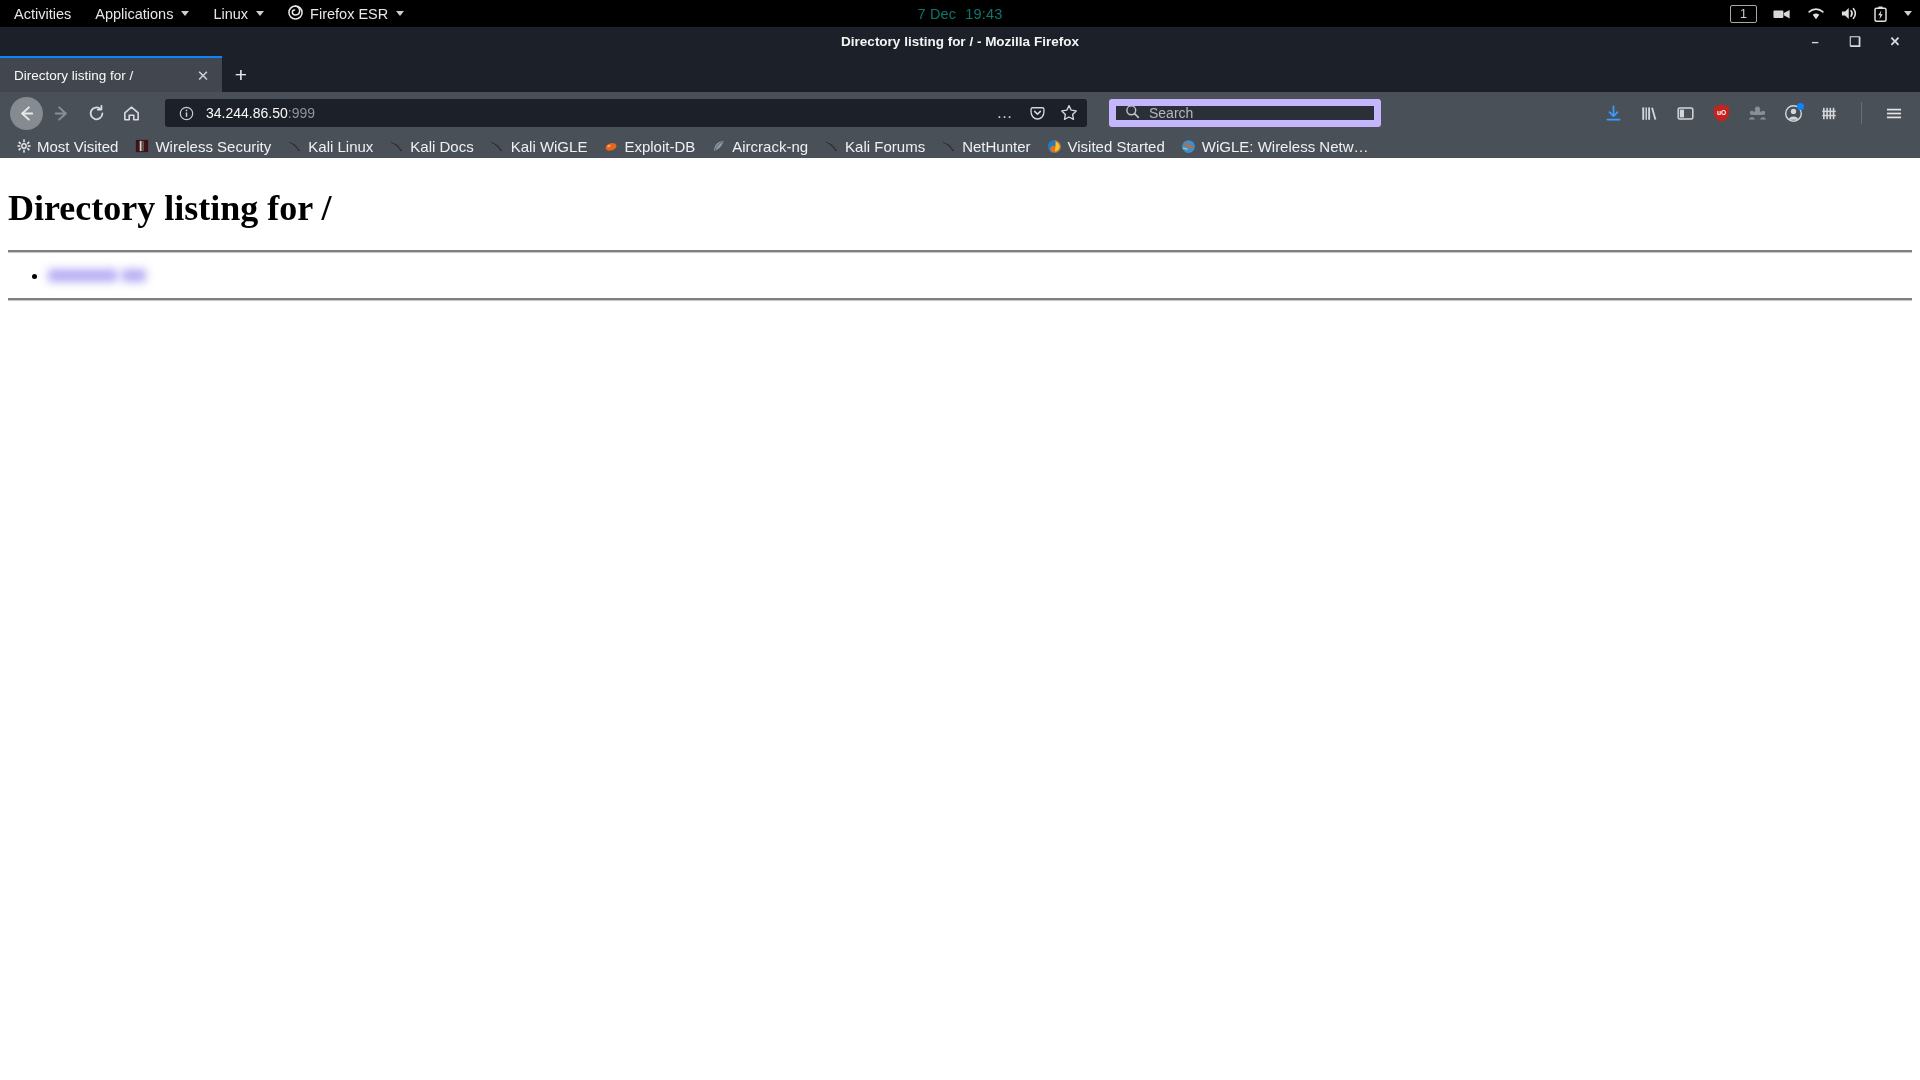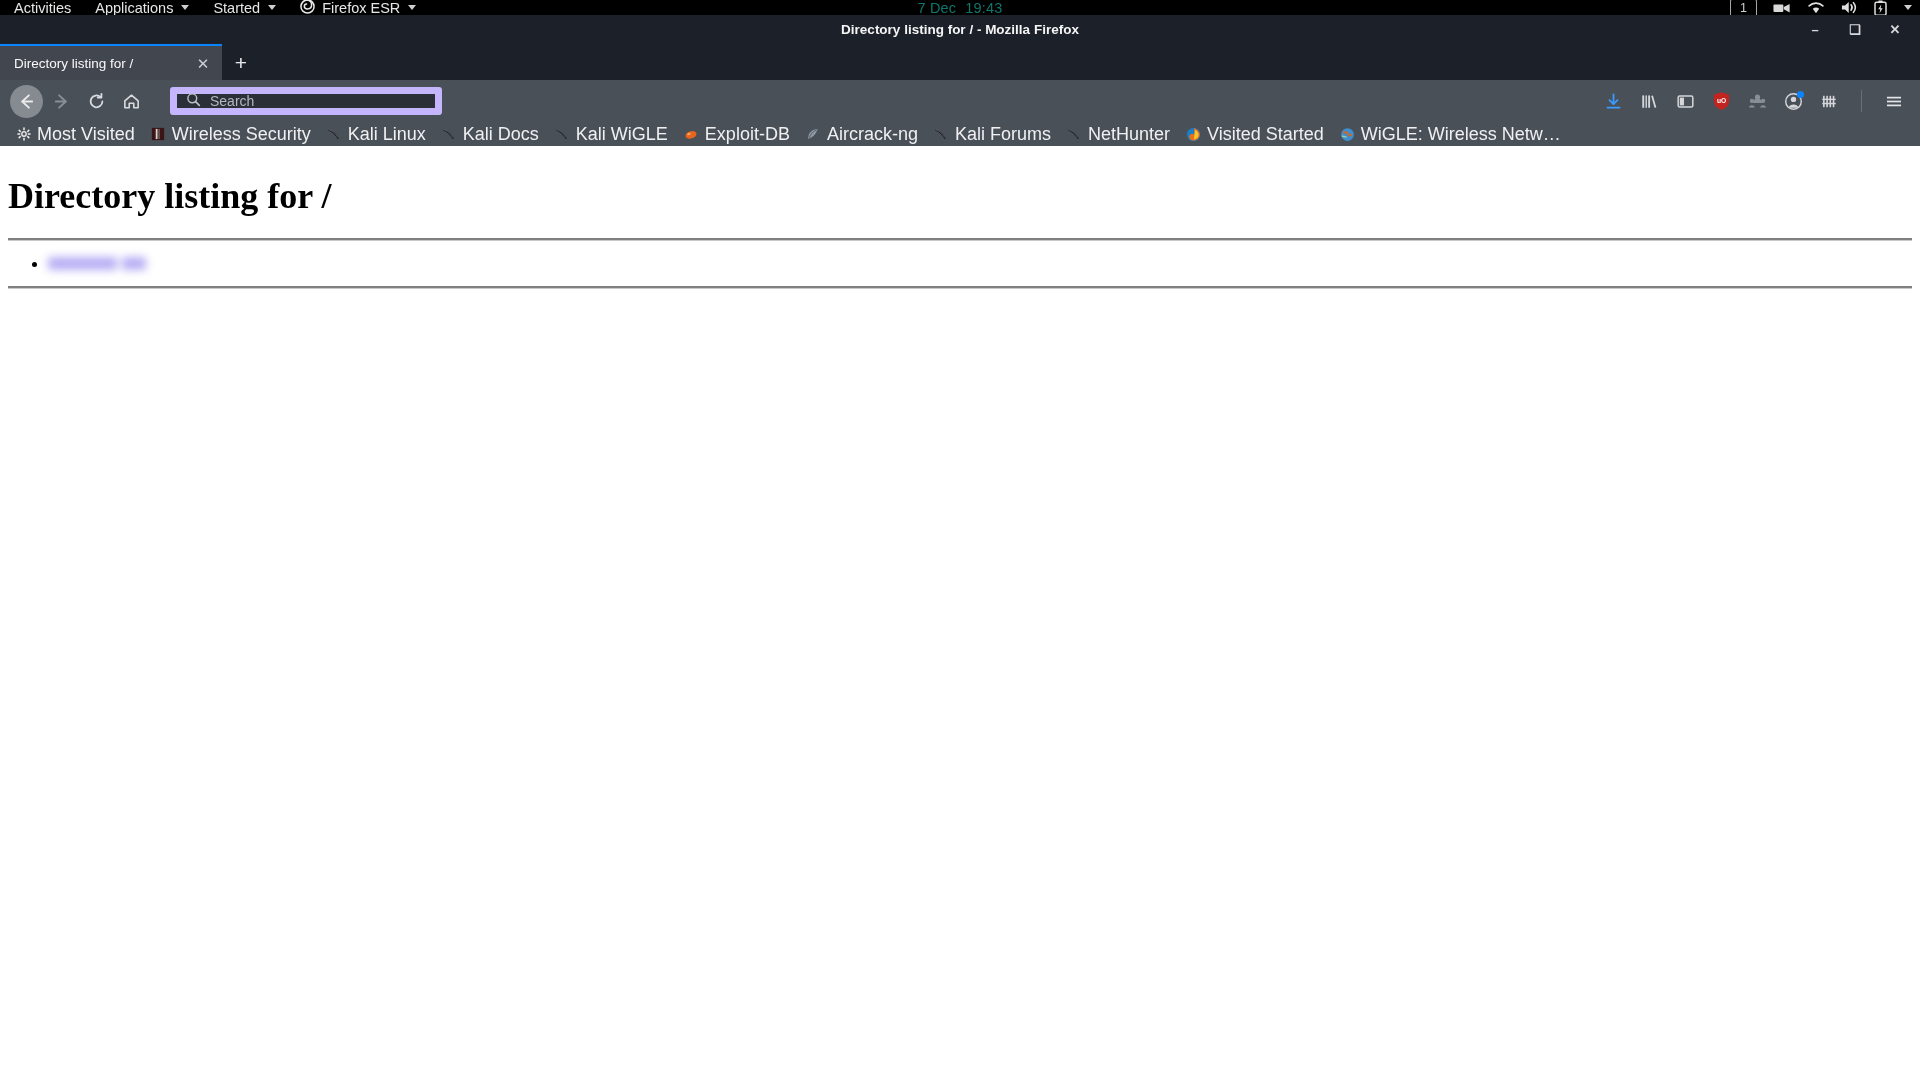--- a/index.html
+++ b/index.html
@@ -7,21 +7,21 @@
     padding: 0;
     width: 1920px;
     height: 1080px;
     overflow: hidden;
     background: #ffffff;
     font-family: "Liberation Sans", sans-serif;
   }
 
   
   #gnome-topbar {
-    height: 15px;
+    height: 27px;
     background: #000000;
     color: #d3d3d3;
     display: flex;
     align-items: center;
     font-size: 14.5px;
     position: relative;
     user-select: none;
   }
   .gnome-item {
     display: flex;
@@ -251,21 +251,21 @@
     gap: 0px;
     overflow: hidden;
   }
   .bm {
     display: flex;
     align-items: center;
     gap: 6px;
     padding: 0 8px;
     height: 22px;
     color: #f0f0f2;
-    font-size: 18px;
+    font-size: 15px;
     white-space: nowrap;
   }
   .bm-ico {
     width: 15px; height: 15px;
     display: flex; align-items: center; justify-content: center;
     flex: 0 0 15px;
   }
 
   
   #content {
@@ -335,21 +335,21 @@
 
 <div id="gnome-topbar">
   <div class="gnome-item first">
     <span>Activities</span>
   </div>
   <div class="gnome-item">
     <span>Applications</span>
     <span class="caret-down"></span>
   </div>
   <div class="gnome-item">
-    <span>Started</span>
+    <span>Linux</span>
     <span class="caret-down"></span>
   </div>
   <div class="gnome-item">
     <span>
       <svg width="15" height="15" viewBox="0 0 16 16">
           <circle cx="8" cy="8" r="7" fill="none" stroke="#e8e8e8" stroke-width="1.6"></circle>
           <path d="M8 1.2 C 11 2 12.4 4 12.4 6.2 C 12.4 9 10.4 10.6 8 10.6 C 6 10.6 4.6 9.4 4.6 7.8 C 4.6 6.4 5.6 5.4 7 5.4" fill="none" stroke="#e8e8e8" stroke-width="1.6" stroke-linecap="round"></path>
         </svg>
     </span>
     <span>Firefox ESR</span>
@@ -430,20 +430,42 @@
           <path d="M16.2 10 A 6.2 6.2 0 1 1 14.2 5.3" fill="none" stroke="#d9dadd" stroke-width="1.9" stroke-linecap="round"></path>
           <path d="M15.2 1.9 L15.2 5.8 L11.3 5.8" fill="none" stroke="#d9dadd" stroke-width="1.9" stroke-linecap="round" stroke-linejoin="round"></path>
         </svg>
     </div>
     <div class="navbtn">
       <svg width="19" height="19" viewBox="0 0 20 20">
           <path d="M3 9.4 L10 3.4 L17 9.4 L17 16.6 L12.4 16.6 L12.4 11.8 L7.6 11.8 L7.6 16.6 L3 16.6 Z" fill="none" stroke="#d9dadd" stroke-width="1.7" stroke-linejoin="round"></path>
         </svg>
     </div>
 
+    <div id="urlbar">
+      <span class="urlbar-ico">
+        <svg width="15" height="15" viewBox="0 0 16 16">
+            <circle cx="8" cy="8" r="6.6" fill="none" stroke="#c8cacd" stroke-width="1.3"></circle>
+            <circle cx="8" cy="4.7" r="0.95" fill="#c8cacd"></circle>
+            <rect x="7.2" y="6.6" width="1.6" height="5.1" rx="0.7" fill="#c8cacd"></rect>
+          </svg>
+      </span>
+      <span id="url-text"><span>34.244.86.50</span><span class="port">:999</span></span>
+      <span class="urlbar-ico" style="font-size:16px;letter-spacing:1px;line-height:8px;">…</span>
+      <span class="urlbar-ico">
+        <svg width="17" height="17" viewBox="0 0 18 18">
+            <path d="M2.2 4.4 A1.6 1.6 0 0 1 3.8 2.9 H14.2 A1.6 1.6 0 0 1 15.8 4.4 V7.4 C15.8 11.6 12.8 14.8 9 14.8 C5.2 14.8 2.2 11.6 2.2 7.4 Z" fill="none" stroke="#d4d6d9" stroke-width="1.4"></path>
+            <path d="M5.9 6.8 L9 9.7 L12.1 6.8" fill="none" stroke="#d4d6d9" stroke-width="1.6" stroke-linecap="round" stroke-linejoin="round"></path>
+          </svg>
+      </span>
+      <span class="urlbar-ico">
+        <svg width="18" height="18" viewBox="0 0 18 18">
+            <path d="M9 1.6 L11.2 6.2 L16.2 6.9 L12.6 10.4 L13.5 15.4 L9 13 L4.5 15.4 L5.4 10.4 L1.8 6.9 L6.8 6.2 Z" fill="none" stroke="#d4d6d9" stroke-width="1.35" stroke-linejoin="round"></path>
+          </svg>
+      </span>
+    </div>
 
     <div id="searchbar">
       <span>
         <svg width="15" height="15" viewBox="0 0 16 16">
             <circle cx="6.7" cy="6.7" r="4.7" fill="none" stroke="#bfc2c7" stroke-width="1.5"></circle>
             <path d="M10.2 10.2 L14.2 14.2" stroke="#bfc2c7" stroke-width="1.7" stroke-linecap="round"></path>
           </svg>
       </span>
       <span id="search-placeholder">Search</span>
     </div>

